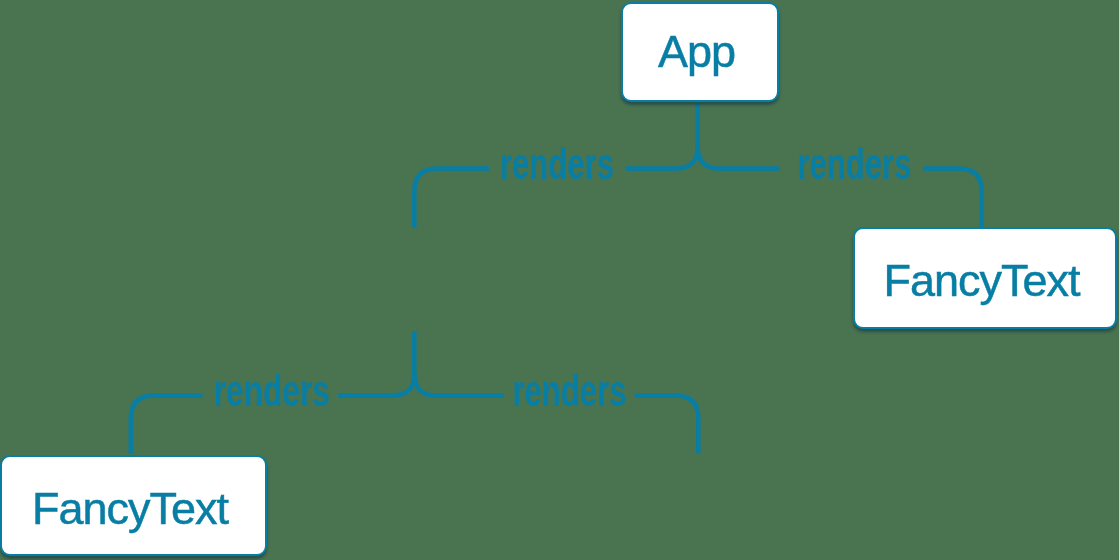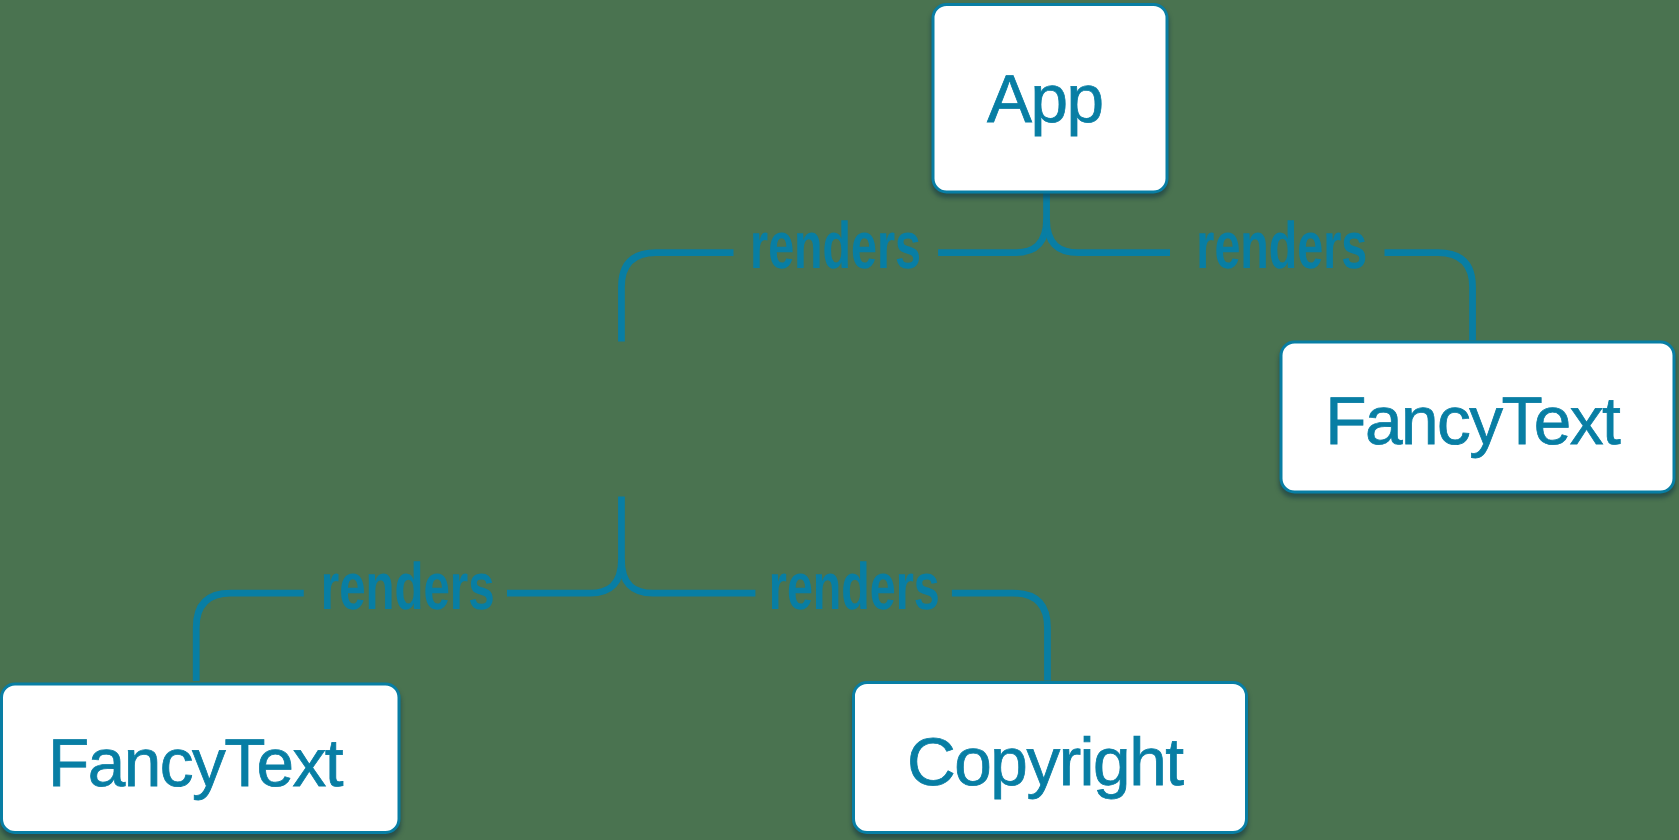--- a/index.html
+++ b/index.html
@@ -30,26 +30,23 @@
     <path d="M414.3,373 C414.3,390.5 423.4,395.4 435.3,395.4 L503.6,395.4"></path>
     <path d="M634.6,395.4 L675.3,395.4 Q698.3,395.4 698.3,418.4 L698.3,453.7"></path>
     <g stroke="none" fill="#087ea4" font-family="Liberation Sans, sans-serif" font-size="44" font-weight="bold" text-anchor="middle">
       <text x="557" y="178.9" textLength="114" lengthAdjust="spacingAndGlyphs">renders</text>
       <text x="854.5" y="178.9" textLength="114" lengthAdjust="spacingAndGlyphs">renders</text>
       <text x="271.8" y="405.9" textLength="116" lengthAdjust="spacingAndGlyphs">renders</text>
       <text x="569.5" y="405.9" textLength="114" lengthAdjust="spacingAndGlyphs">renders</text>
     </g>
   </svg>
 
-  <div class="box" style="left:621px;top:2px;width:158px;height:127px;">
+  <div class="box" style="left:621px;top:2px;width:158px;height:100px;">
       <span style="top:0px;">App</span>
     </div>
   <div class="box" style="left:853px;top:227px;width:264px;height:102px;">
       <span>FancyText</span>
     </div>
   <div class="box" style="left:0px;top:455px;width:267px;height:101px;">
       <span>FancyText</span>
     </div>
-  <div class="box" style="left:568px;top:454px;width:264px;height:102px;">
-      <span>Copyright</span>
-    </div>
 
 </div>
 
 </body></html>

